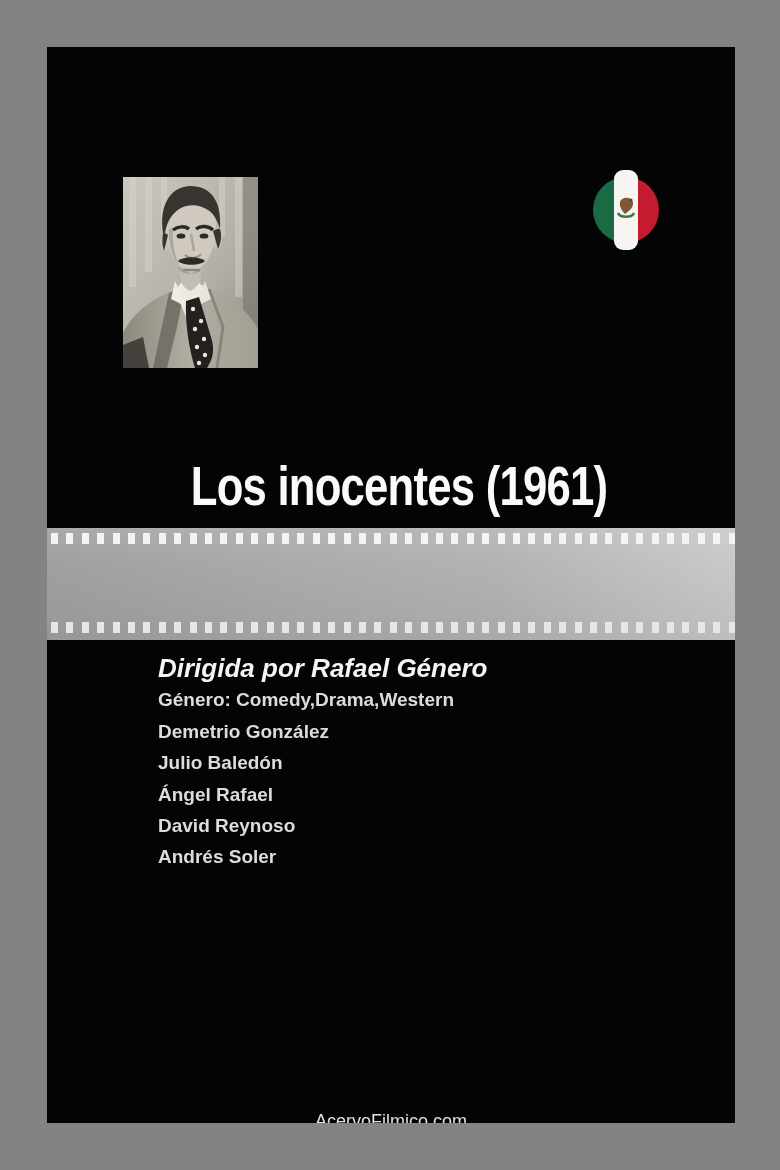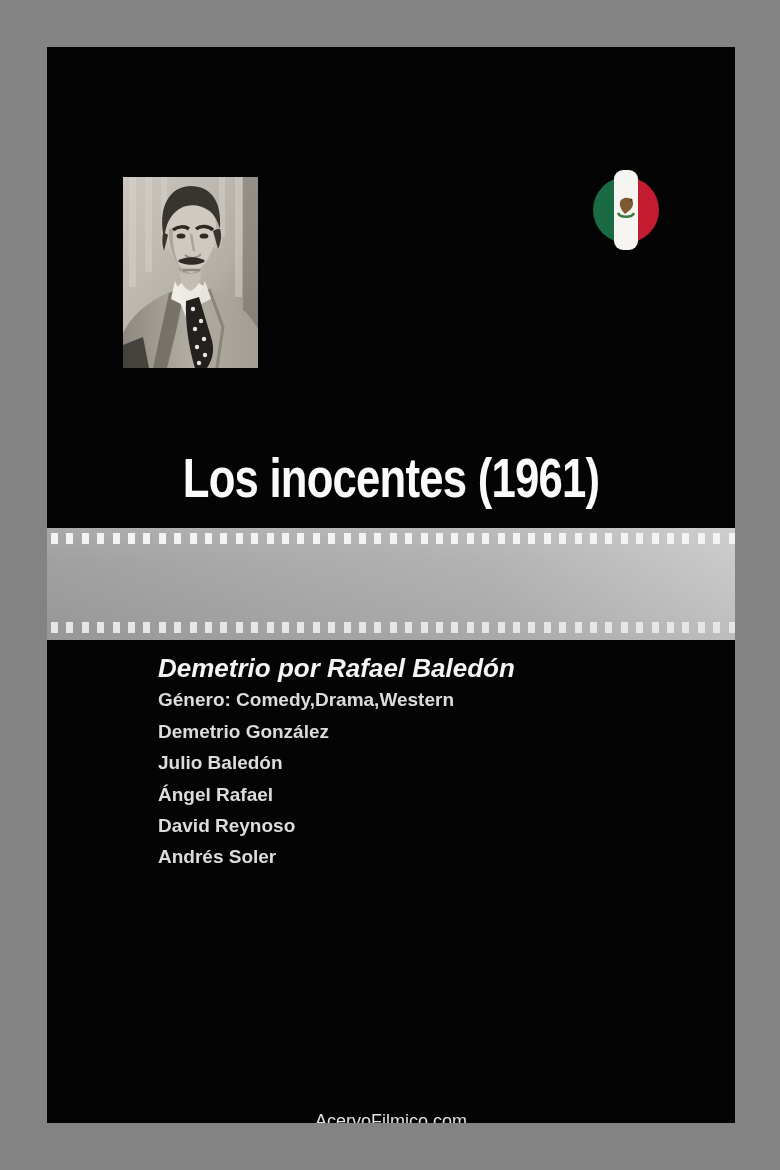--- a/index.html
+++ b/index.html
@@ -33,21 +33,21 @@
     position: absolute;
     left: 545px; top: 123px;
     width: 68px; height: 80px;
   }
   .flag svg { display: block; width: 100%; height: 100%; }
   
   .title {
     position: absolute;
     left: 0; top: 403px;
     width: 100%;
-    margin: 0;
+    margin: 8px;
     text-align: center;
     color: #fafafa;
     font-size: 56px;
     font-weight: bold;
     line-height: 1;
     white-space: nowrap;
   }
   .title .condense {
     display: inline-block;
     transform: scaleX(0.78);
@@ -200,21 +200,21 @@
     <h1 class="title">
       <span class="condense">Los inocentes (1961)</span>
     </h1>
 
     <div class="filmstrip">
       <div class="perf perf-top"></div>
       <div class="perf perf-bottom"></div>
     </div>
 
     <div class="info">
-      <div class="director">Demetrio por Rafael Baledón</div>
+      <div class="director">Dirigida por Rafael Género</div>
       <div class="line">Género: Comedy,Drama,Western</div>
       <div class="line">Demetrio González</div>
       <div class="line">Julio Baledón</div>
       <div class="line">Ángel Rafael</div>
       <div class="line">David Reynoso</div>
       <div class="line">Andrés Soler</div>
     </div>
 
     <div class="footer">AcervoFilmico.com</div>
 

